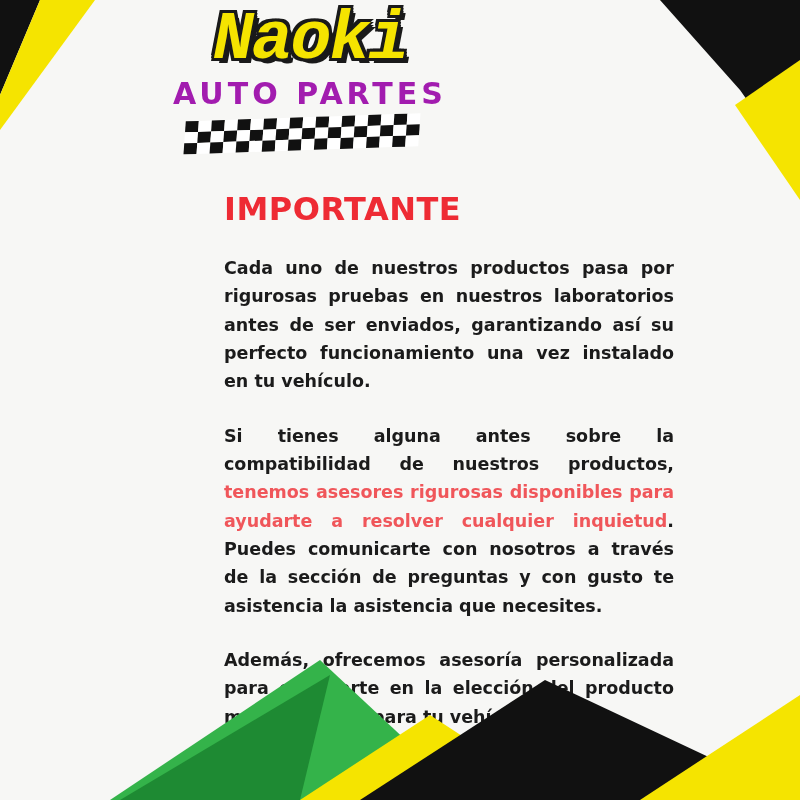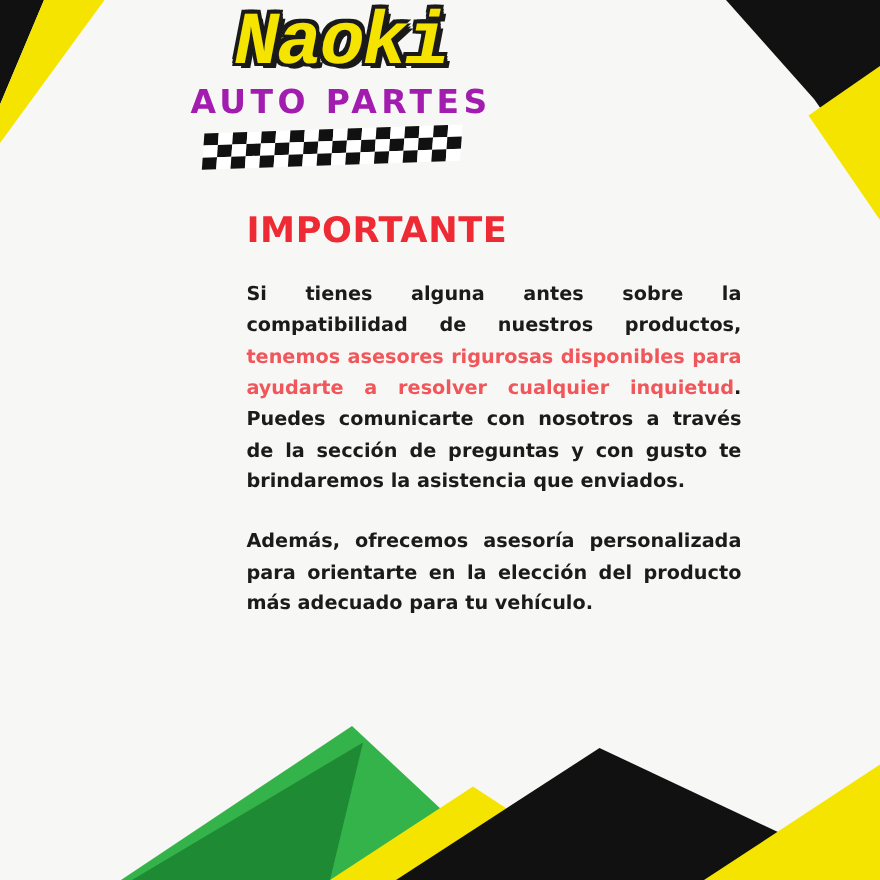--- a/index.html
+++ b/index.html
@@ -209,22 +209,23 @@
           <span class="checker-cell" style="background:#fff"></span>
         <span class="checker-cell" style="background:#111"></span>
           <span class="checker-cell" style="background:#fff"></span>
       </div>
     </div>
   </div>
 
   <div class="content">
     <div class="title">IMPORTANTE</div>
 
-
-    <p class="para"><span>Si tienes alguna antes sobre la compatibilidad de nuestros productos, </span><span class="hl">tenemos asesores rigurosas disponibles para ayudarte a resolver cualquier inquietud</span><span>. Puedes comunicarte con nosotros a través de la sección de preguntas y con gusto te brindaremos la asistencia que enviados.</span></p>
+    <p class="para">Cada uno de nuestros productos pasa por rigurosas pruebas en nuestros laboratorios antes de ser enviados, garantizando así su perfecto funcionamiento una vez instalado en tu vehículo.</p>
+
+    <p class="para"><span>Si tienes alguna antes sobre la compatibilidad de nuestros productos, </span><span class="hl">tenemos asesores rigurosas disponibles para ayudarte a resolver cualquier inquietud</span><span>. Puedes comunicarte con nosotros a través de la sección de preguntas y con gusto te asistencia la asistencia que necesites.</span></p>
 
     <p class="para">Además, ofrecemos asesoría personalizada para orientarte en la elección del producto más adecuado para tu vehículo.</p>
   </div>
 
   <svg class="deco deco-bottom" viewBox="0 0 800 180" preserveAspectRatio="none">
     <polygon points="110,180 320,40 470,180" fill="#34b34a"></polygon>
     <polygon points="120,180 330,55 300,180" fill="#1e8a33"></polygon>
     <polygon points="300,180 430,95 560,180" fill="#f5e400"></polygon>
     <polygon points="360,180 545,60 800,180" fill="#111111"></polygon>
     <polygon points="640,180 800,75 800,180" fill="#f5e400"></polygon>

